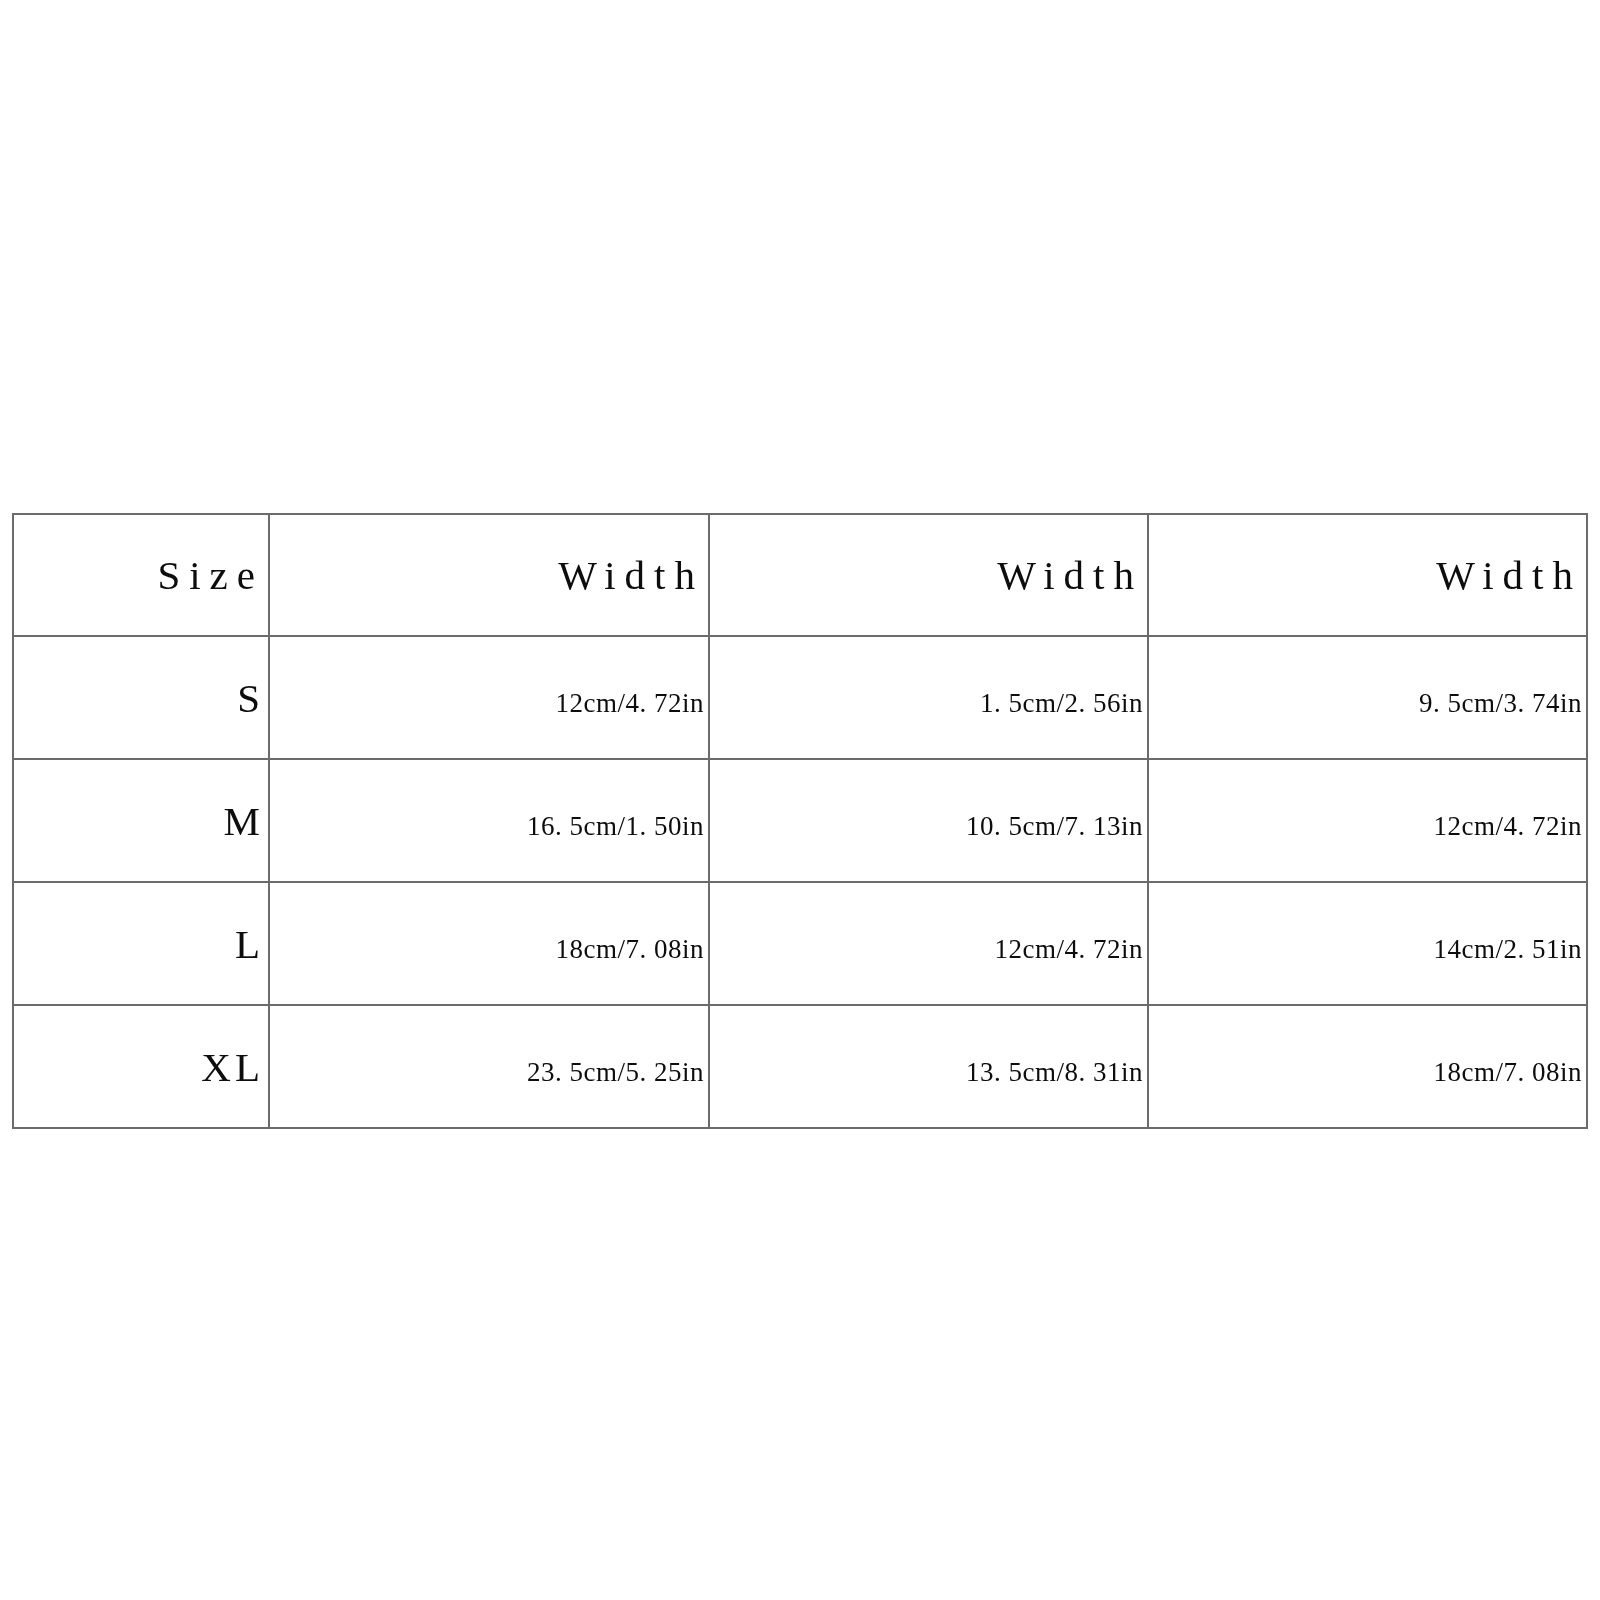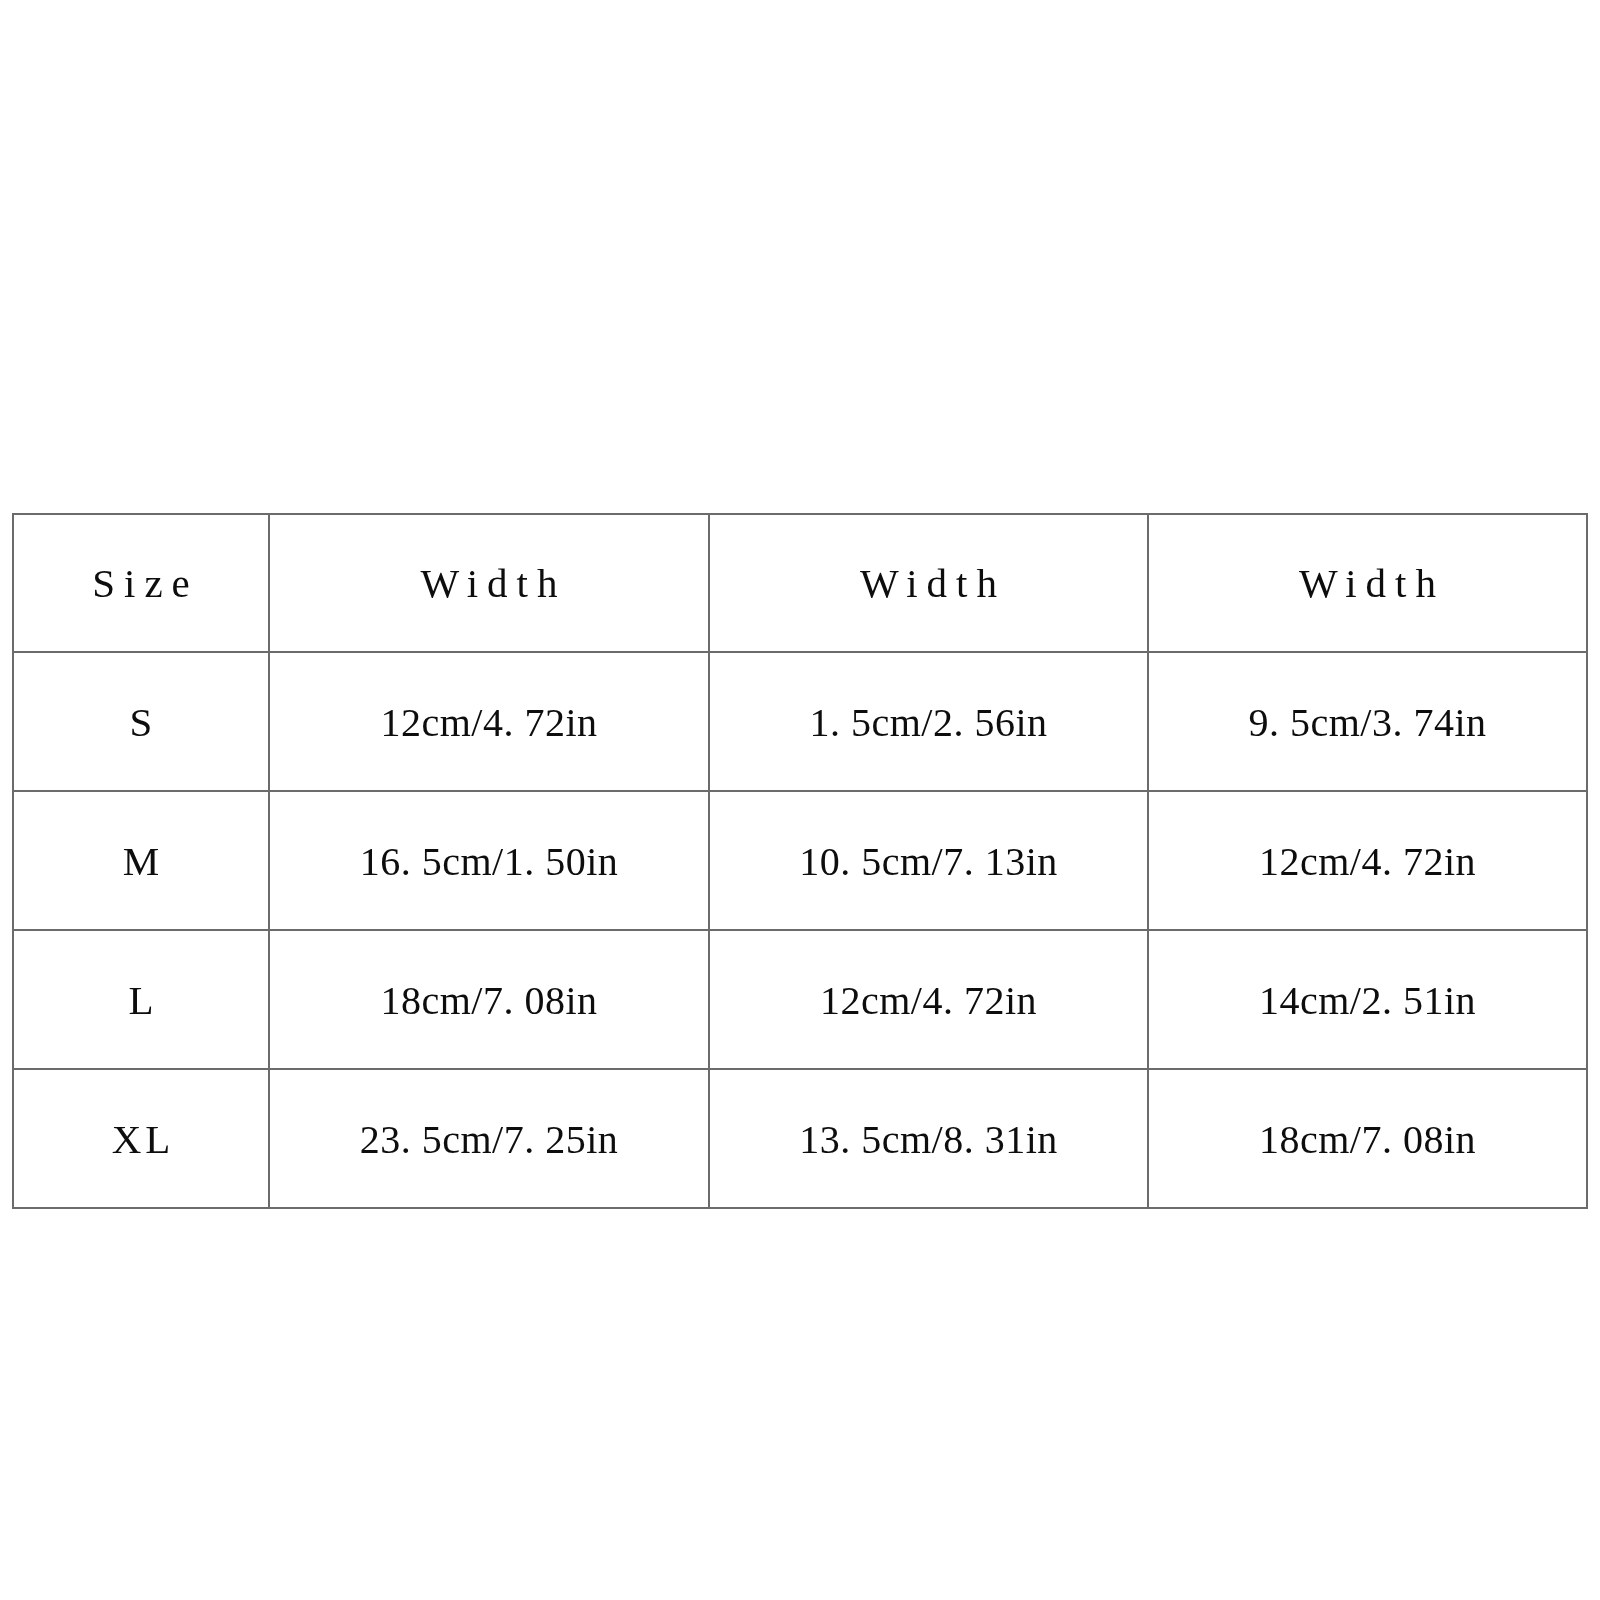--- a/index.html
+++ b/index.html
@@ -34,22 +34,22 @@
   }
 
   #size-chart-table col.c-size   { width: 256px; }
   #size-chart-table col.c-length { width: 440px; }
   #size-chart-table col.c-width  { width: 439px; }
   #size-chart-table col.c-high   { width: 439px; }
 
   #size-chart-table th,
   #size-chart-table td {
     border: 2px solid #6b6b6b;
-    padding: 12px;
-    text-align: center;
+    padding: 4px;
+    text-align: right;
     vertical-align: middle;
     color: #0d0d0d;
     background: #ffffff;
     font-weight: normal;
   }
 
   #size-chart-table thead th {
     height: 112px;
     font-size: 41px;
     letter-spacing: 9px;
@@ -67,21 +67,21 @@
   #size-chart-table tbody td.cell-size {
     font-size: 41px;
     letter-spacing: 4px;
     text-indent: 4px;
   }
 
   
   .measure {
     display: inline-block;
     white-space: pre;
-    font-size: 40px;
+    font-size: 27px;
     letter-spacing: 0.5px;
   }
 </style>
 </head>
 <body>
 
 <div id="canvas">
 
   <table id="size-chart-table">
     <colgroup>
@@ -112,20 +112,20 @@
         <td><span class="measure">12cm/4. 72in</span></td>
       </tr>
       <tr>
         <td class="cell-size">L</td>
         <td><span class="measure">18cm/7. 08in</span></td>
         <td><span class="measure">12cm/4. 72in</span></td>
         <td><span class="measure">14cm/2. 51in</span></td>
       </tr>
       <tr>
         <td class="cell-size">XL</td>
-        <td><span class="measure">23. 5cm/7. 25in</span></td>
+        <td><span class="measure">23. 5cm/5. 25in</span></td>
         <td><span class="measure">13. 5cm/8. 31in</span></td>
         <td><span class="measure">18cm/7. 08in</span></td>
       </tr>
     </tbody>
   </table>
 
 </div>
 
 </body></html>

